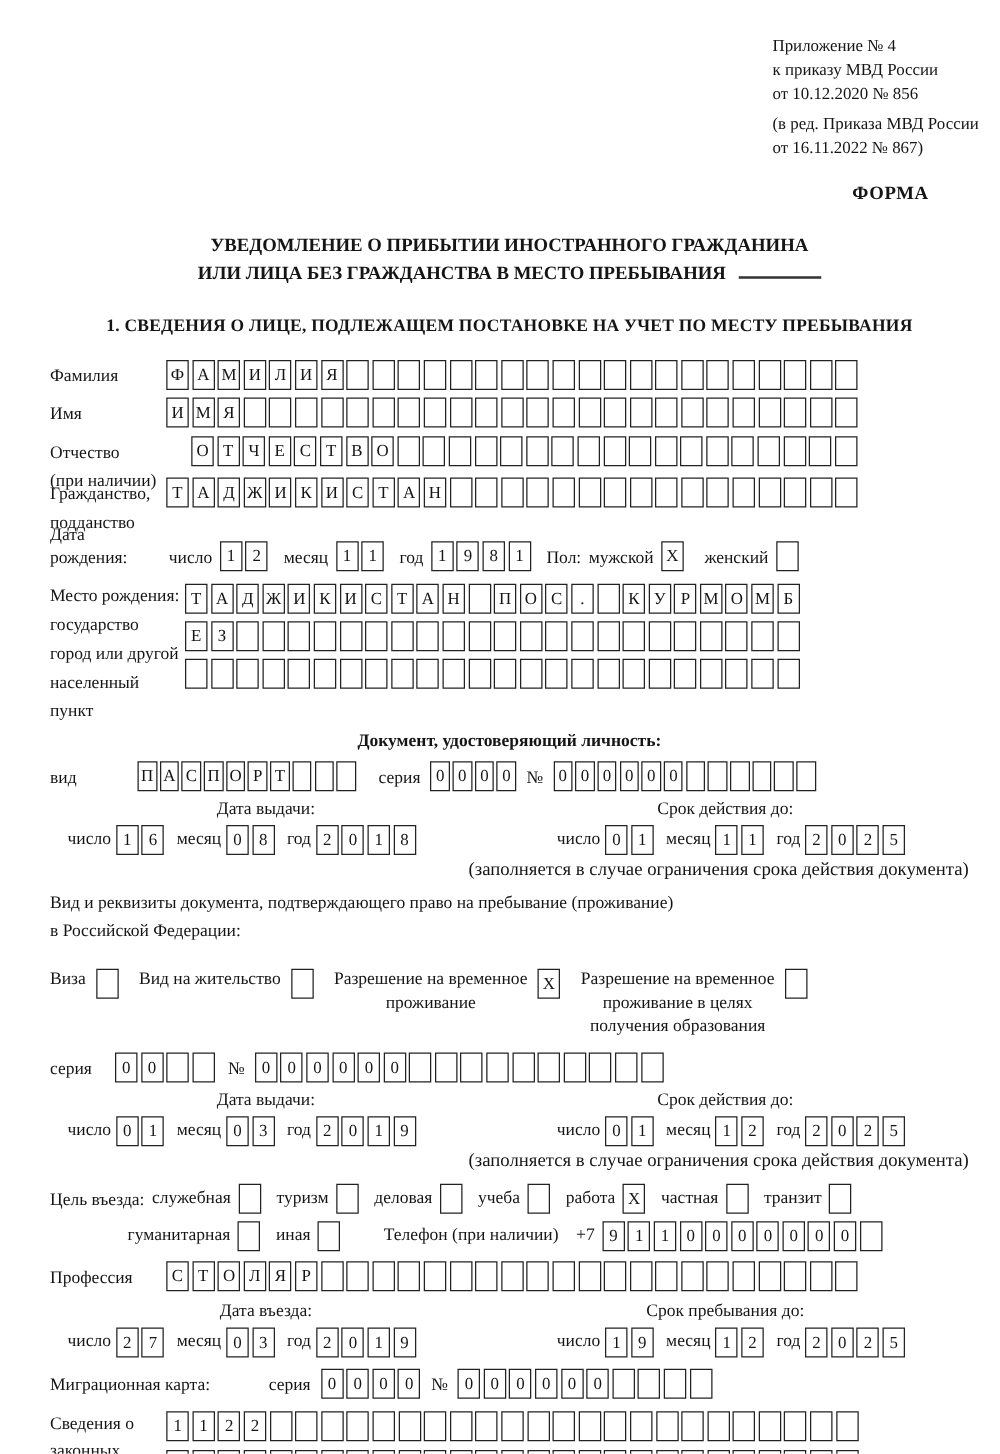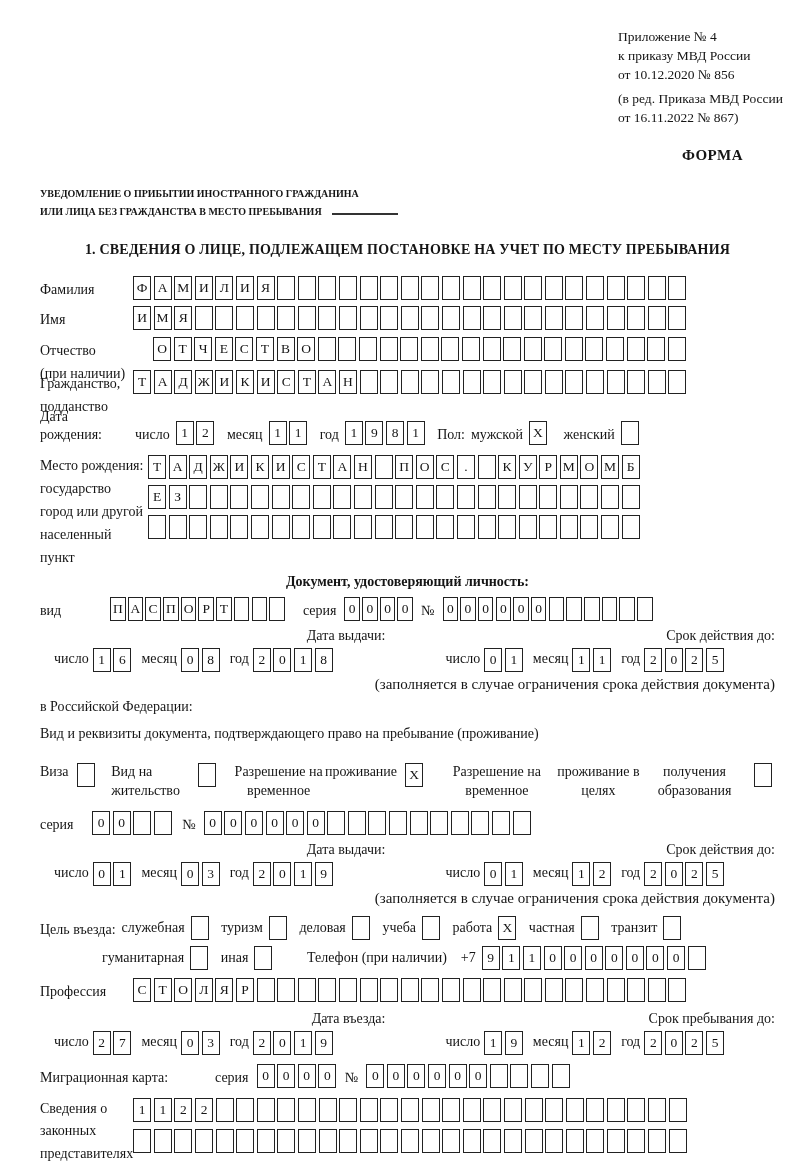--- a/index.html
+++ b/index.html
@@ -11,21 +11,21 @@
   }
   .page { padding: 28px 25px 10px 40px; width: 800px; }
 
   
   .hdr-block { margin-left: 578px; font-size: 13.5px; line-height: 1.4; }
   .hdr-block .line { white-space: nowrap; }
   .hdr-rev { margin-top: 5px; }
   .form-word { text-align: right; padding-right: 32px; font-weight: bold; font-size: 15px; margin-top: 18px; letter-spacing: .5px; }
 
   
-  .title { font-weight: bold; font-size: 10px; margin-top: 20px; line-height: 1.5; }
+  .title { text-align: center; font-weight: bold; font-size: 15px; margin-top: 20px; line-height: 1.5; }
   .title .uline { display:inline-block; width: 66px; border-bottom: 2px solid #333; height: 14px; margin-left: 10px; }
   .sec-head { font-weight: bold; font-size: 14px; margin-top: 22px; text-align: center; white-space: nowrap; letter-spacing: .2px; }
 
   
   .bx { display: inline-flex; flex-wrap: nowrap; vertical-align: middle; }
   .cb {
     display: inline-block; width: 18px; height: 24px;
     border: 1.6px solid #222; margin-right: 2.6px;
     text-align: center; line-height: 21px; font-size: 13.5px;
     background: #fff; flex: none;
@@ -47,32 +47,32 @@
   .bp-labels { flex: 0 0 108px; line-height: 1.63; }
   .bp-rows .bx { display: flex; margin-bottom: 6px; }
 
   .center-bold { text-align: center; font-weight: bold; margin-top: 4px; }
 
   
   .datepair { display: flex; margin-top: 6px; }
   .dp { }
   .dp-left { flex: 0 0 47%; }
   .dp-right { flex: 1; }
-  .dp-head { text-align: right; }
+  .dp-head { text-align: center; }
   .dp-line { white-space: nowrap; margin-top: 2px; }
   .dp-line .w { margin: 0 4px; }
   .dp-line .w.first { margin-left: 0; }
   .note { font-size: 15px; margin-top: 2px; }
   .note.right { text-align: right; }
 
   
   .cbrow { display: flex; align-items: flex-start; margin-top: 19px; }
   .cbitem { display: inline-flex; align-items: flex-start; margin-right: 14px; }
   .cbitem .txt { margin-right: 8px; }
-  .stack { display: inline-flex; flex-direction: row; text-align: center; margin-right: 8px; }
+  .stack { display: inline-flex; flex-direction: column; text-align: center; margin-right: 8px; }
   .stack span { display: block; }
 
   
   .purpose .opt { display: inline-flex; align-items: center; margin-right: 10px; }
   .purpose .opt .txt { margin-right: 6px; }
   .purpose2 { padding-left: 62px; }
   .phone-part { margin-left: 22px; display: inline-flex; align-items: center; }
   .phone-part .pfx { margin: 0 6px 0 14px; }
 
   
@@ -435,22 +435,22 @@
             <span class="cb">2</span>
             <span class="cb">0</span>
             <span class="cb">2</span>
             <span class="cb">5</span>
           </span>
       </div>
     </div>
   </div>
   <div class="note right">(заполняется в случае ограничения срока действия документа)</div>
 
+  <div style="margin-top:8px">Вид и реквизиты документа, подтверждающего право на пребывание (проживание)</div>
   <div style="margin-top:4px">в Российской Федерации:</div>
-  <div style="margin-top:8px">Вид и реквизиты документа, подтверждающего право на пребывание (проживание)</div>
 
   <div class="cbrow">
     <span class="cbitem">
       <span class="txt">Виза</span>
       <span class="bx">
           <span class="cb"></span>
         </span>
     </span>
     <span class="cbitem">
       <span class="txt">Вид на жительство</span>

